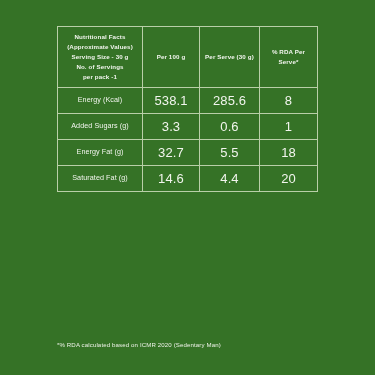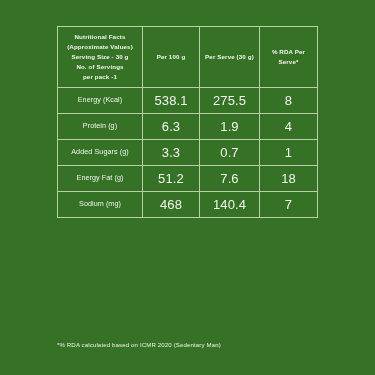--- a/index.html
+++ b/index.html
@@ -104,44 +104,38 @@
         <th>
           <div>% RDA Per</div>
           <div>Serve*</div>
         </th>
       </tr>
     </thead>
     <tbody id="nutrition-body">
         <tr>
           <td class="cell-label">Energy (Kcal)</td>
           <td>538.1</td>
-          <td>275.5</td>
+          <td>285.6</td>
           <td>8</td>
-        </tr>
-        <tr>
-          <td class="cell-label">Protein (g)</td>
-          <td>6.3</td>
-          <td>1.9</td>
-          <td>4</td>
         </tr>
         <tr>
           <td class="cell-label">Added Sugars (g)</td>
           <td>3.3</td>
-          <td>0.7</td>
+          <td>0.6</td>
           <td>1</td>
         </tr>
         <tr>
           <td class="cell-label">Energy Fat (g)</td>
-          <td>51.2</td>
-          <td>7.6</td>
+          <td>32.7</td>
+          <td>5.5</td>
           <td>18</td>
         </tr>
         <tr>
-          <td class="cell-label">Sodium (mg)</td>
-          <td>468</td>
-          <td>140.4</td>
-          <td>7</td>
+          <td class="cell-label">Saturated Fat (g)</td>
+          <td>14.6</td>
+          <td>4.4</td>
+          <td>20</td>
         </tr>
       </tbody>
   </table>
 </div>
 
 <div id="footnote">*% RDA calculated based on ICMR 2020 (Sedentary Man)</div>
 
 </body></html>

